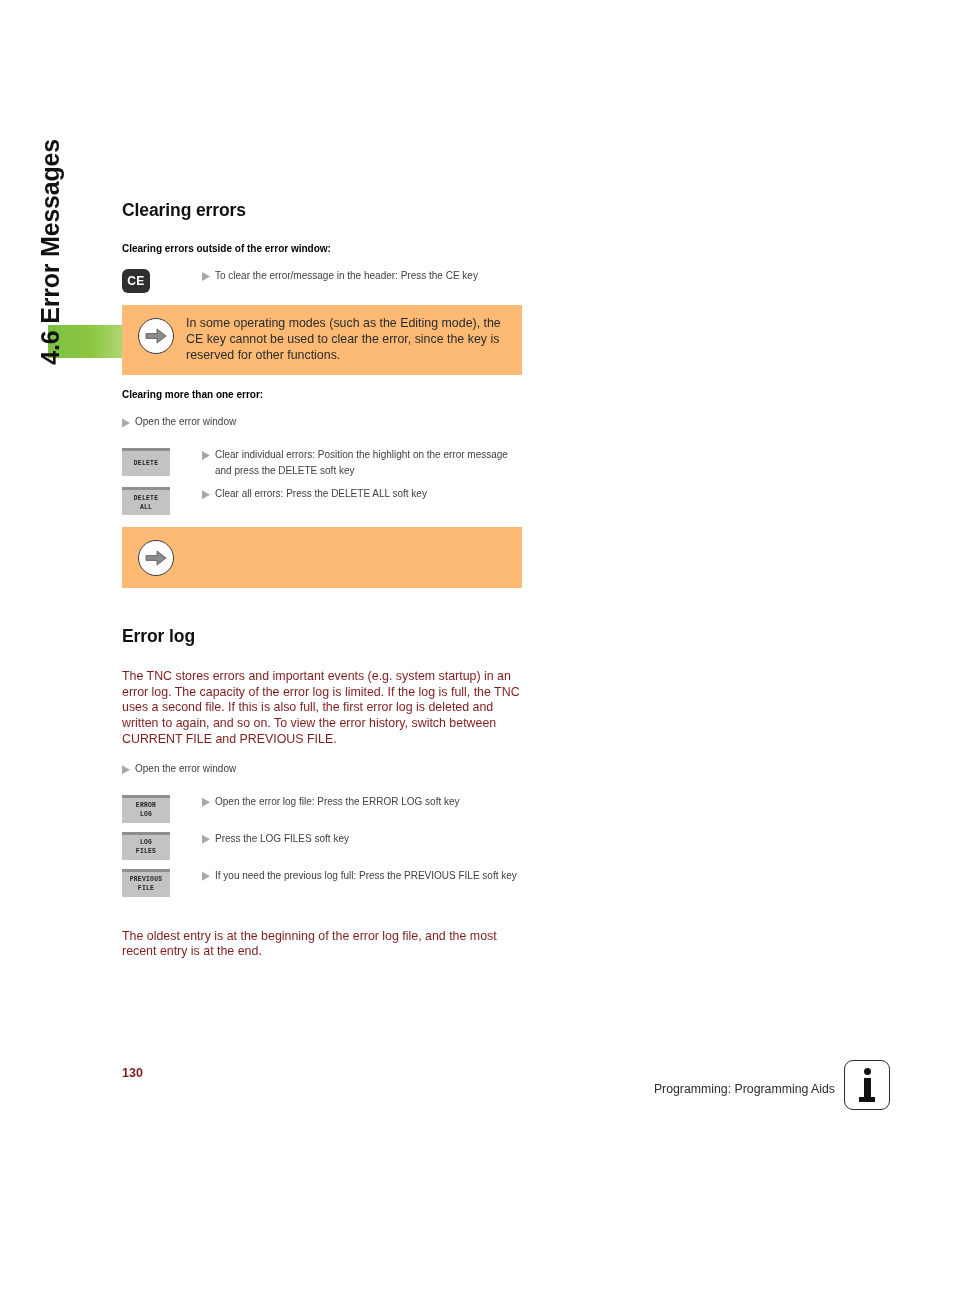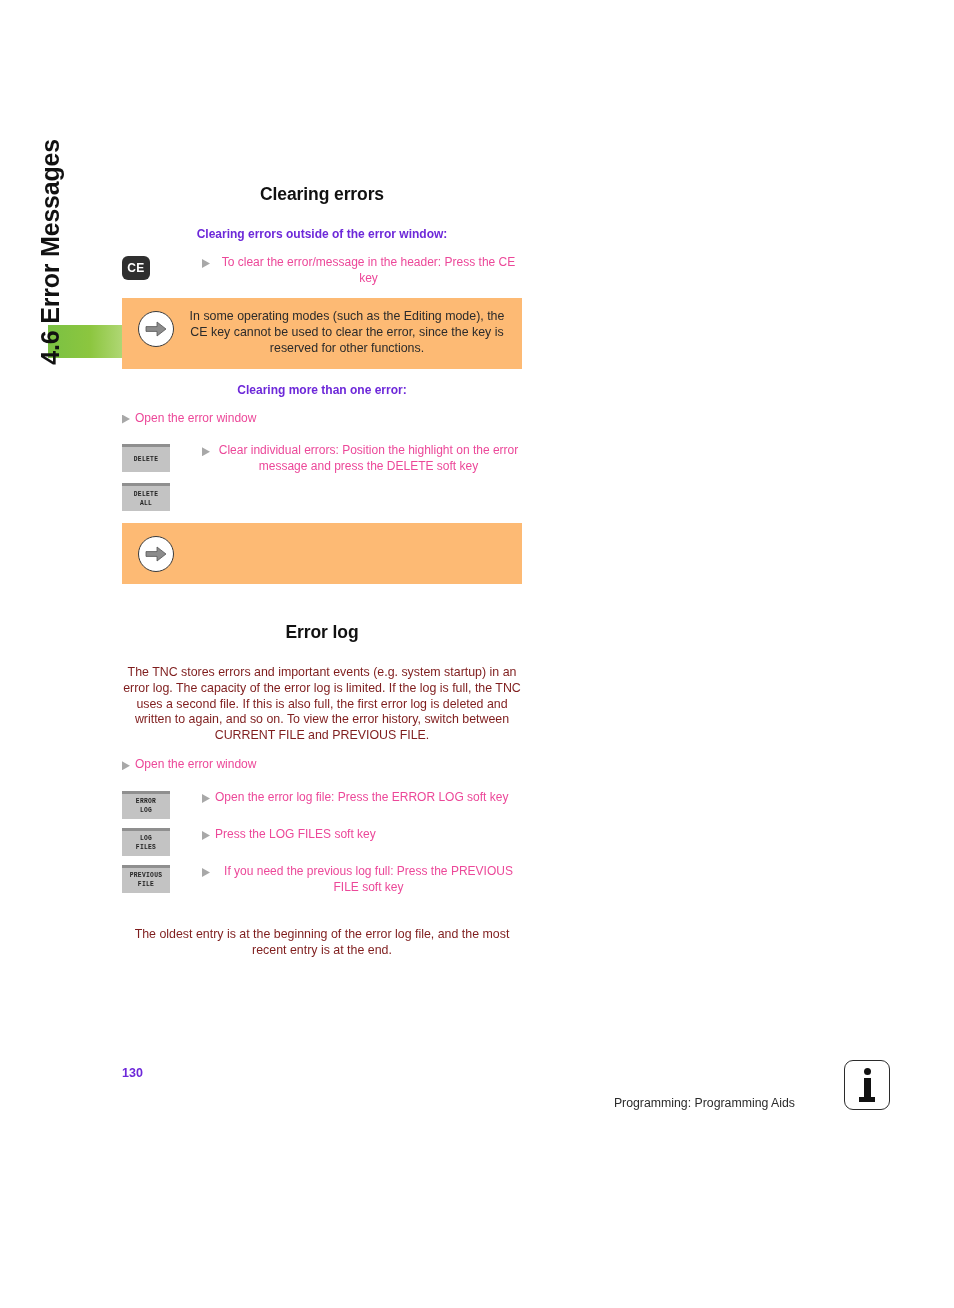--- a/index.html
+++ b/index.html
@@ -47,37 +47,36 @@
     font-weight: bold;
     letter-spacing: -0.2px;
     color: #111;
     white-space: nowrap;
   }
 
   
   .content {
     position: absolute;
     left: 122px;
-    top: 184px;
+    top: 200px;
     width: 400px;
-    text-align: center;
   }
 
   h1.sec-title {
     font-size: 17.5px;
     font-weight: bold;
     margin: 0 0 22px 0;
     color: #111;
     letter-spacing: -0.1px;
   }
   h2.sub-title {
-    font-size: 12px;
+    font-size: 10px;
     font-weight: bold;
     margin: 0 0 14px 0;
-    color: #6d28d9;
+    color: #000000;
   }
 
   
   .krow {
     display: flex;
     align-items: flex-start;
     margin-bottom: 8px;
   }
   .keycol {
     width: 80px;
@@ -94,23 +93,23 @@
   .tri {
     flex: 0 0 auto;
     width: 8px;
     height: 9px;
     margin-top: 4px;
     margin-right: 5px;
     background: #a8a8a8;
     clip-path: polygon(0 0, 100% 50%, 0 100%);
   }
   .btxt {
-    font-size: 12px;
+    font-size: 10px;
     line-height: 15.6px;
-    color: #ec4899;
+    color: #404040;
   }
 
   
   .bullet {
     display: flex;
     align-items: flex-start;
     margin-bottom: 7px;
   }
 
   
@@ -193,27 +192,26 @@
     right: 64px;
     top: 1060px;
     height: 48px;
     display: flex;
     align-items: flex-start;
     justify-content: space-between;
   }
   .pagenum {
     font-size: 12.5px;
     font-weight: bold;
-    color: #6d28d9;
+    color: #7f1d1d;
     padding-top: 6px;
   }
   .foot-right {
     display: flex;
-    align-items: flex-end;
-    gap: 40px;
+    align-items: center;
   }
   .foot-label {
     font-size: 12.3px;
     color: #2b2b2b;
     padding-top: 7px;
     margin-right: 9px;
     white-space: nowrap;
   }
   .info-key {
     width: 44px;
@@ -297,20 +295,24 @@
         <span class="btxt">Clear individual errors: Position the highlight on the error message and press the DELETE soft key</span>
       </div>
     </div>
 
     <div class="krow">
       <div class="keycol">
         <div class="softkey">
           <span>DELETE</span>
           <span>ALL</span>
         </div>
+      </div>
+      <div class="textcol">
+        <span class="tri"></span>
+        <span class="btxt">Clear all errors: Press the DELETE ALL soft key</span>
       </div>
     </div>
 
     <div class="note">
       <div class="note-icon">
         <svg width="22" height="16" viewBox="0 0 22 16">
           <path d="M1 5.6 H12 V1 L21 8 L12 15 V10.4 H1 Z" fill="#8c8c8c" stroke="#555" stroke-width="0.8" stroke-linejoin="round"></path>
         </svg>
       </div>
     </div>

